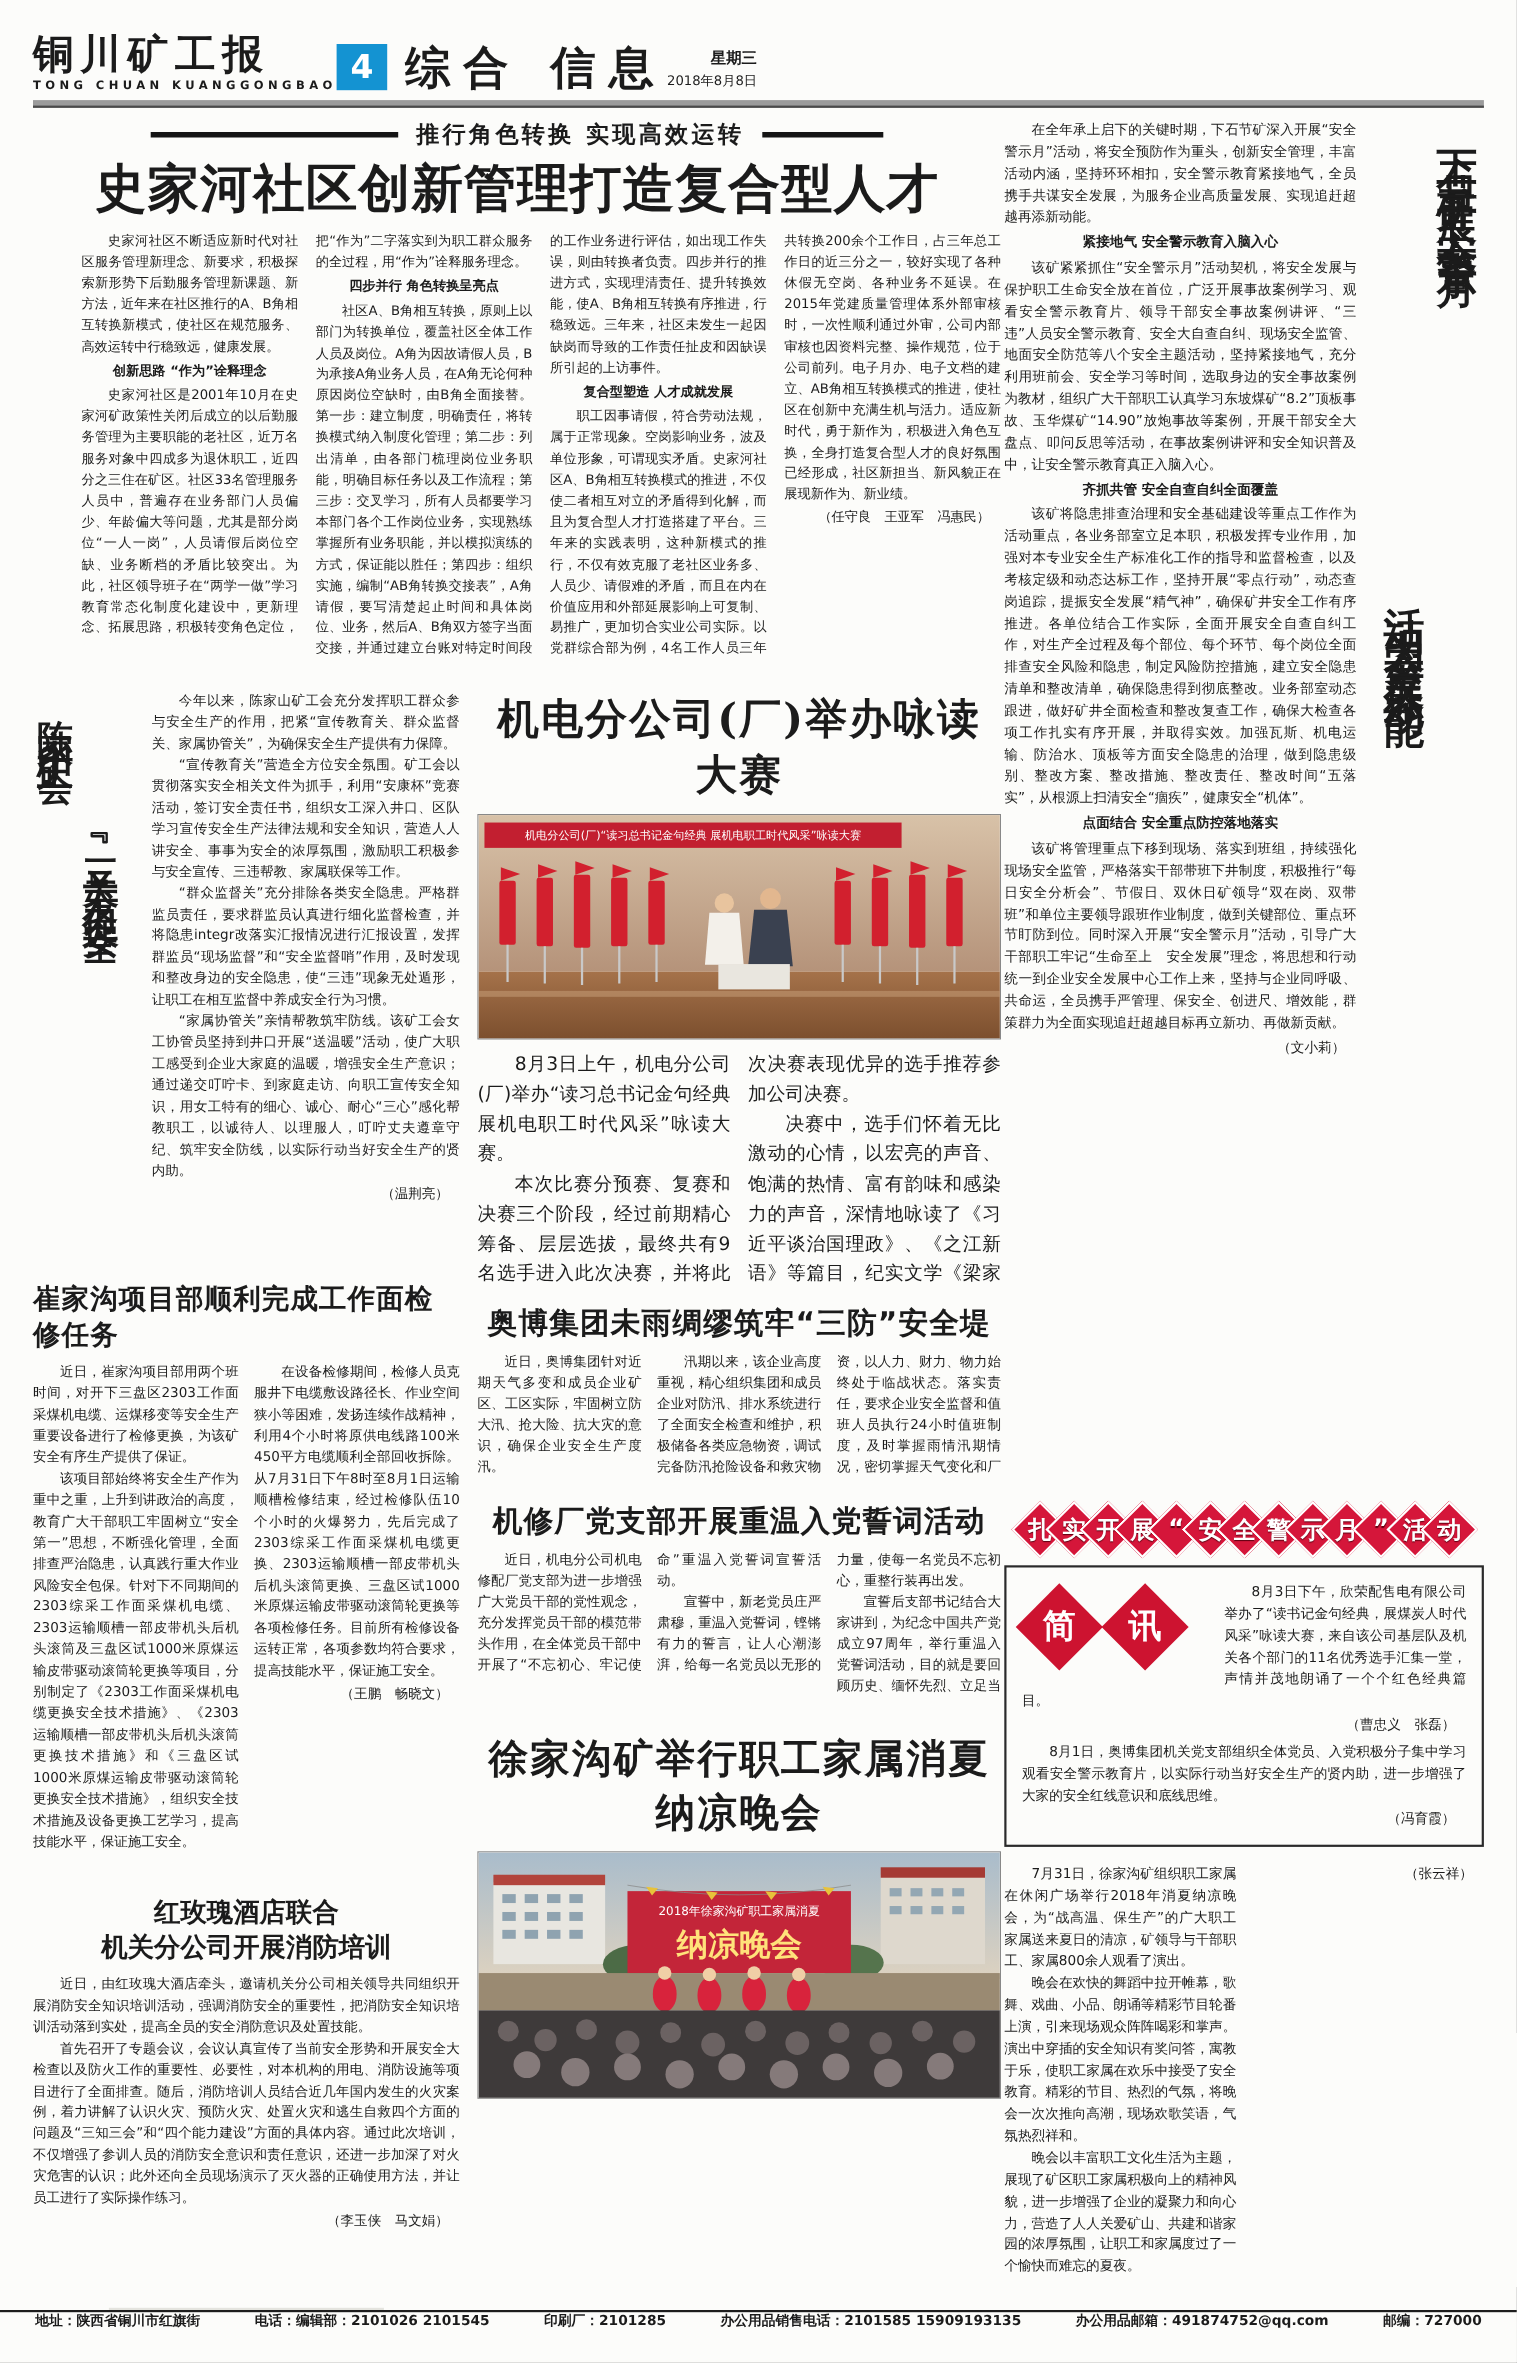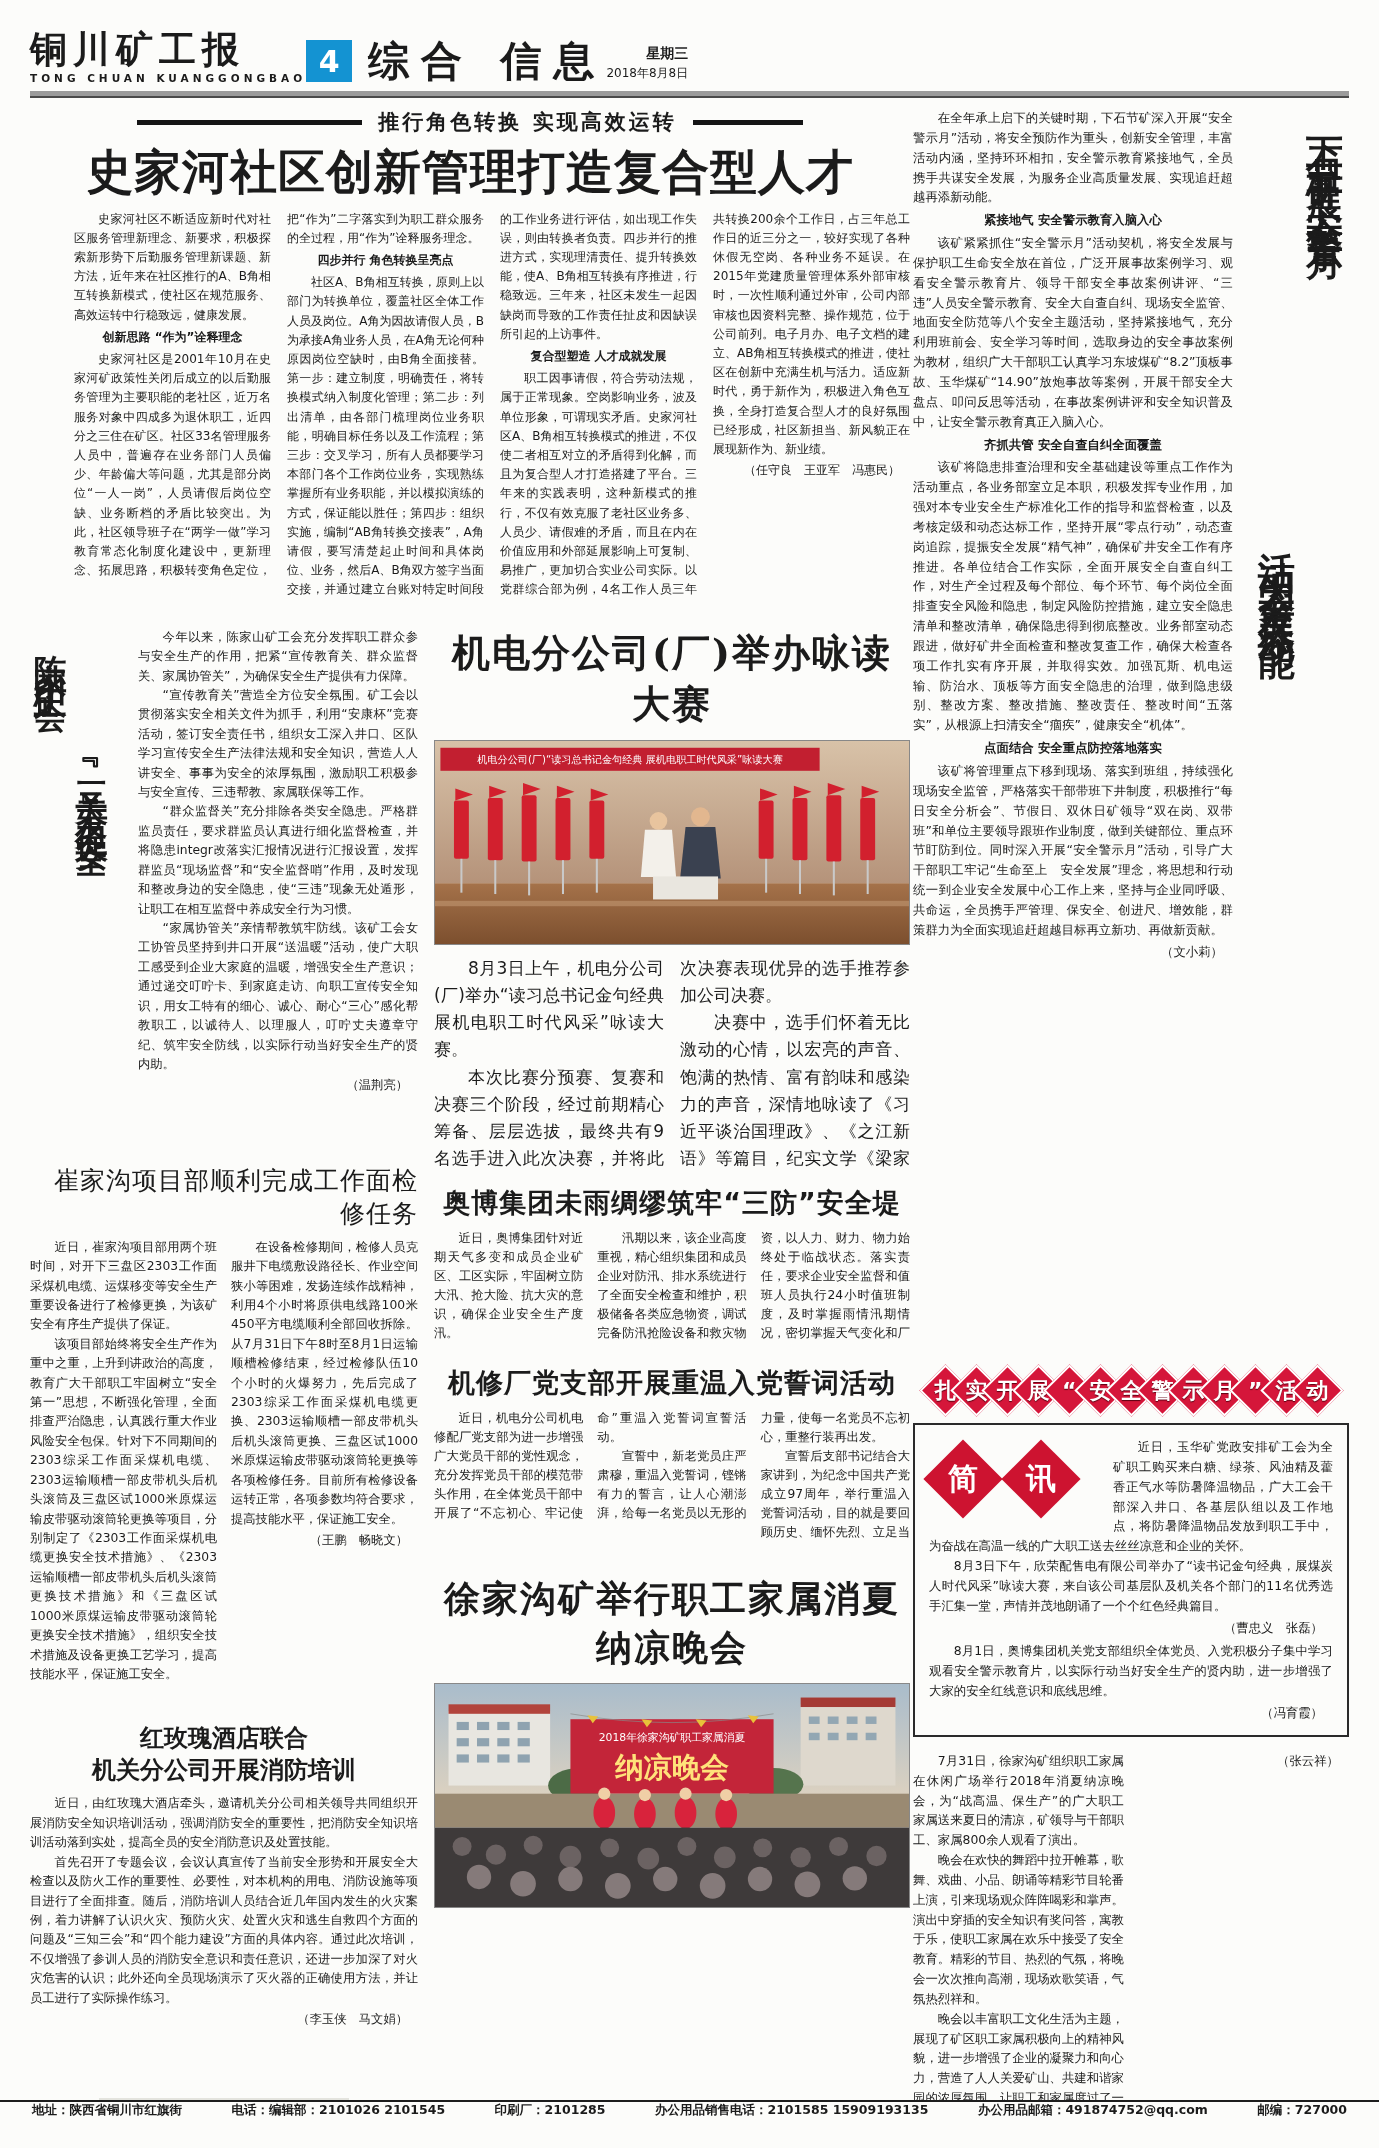--- a/index.html
+++ b/index.html
@@ -42,21 +42,21 @@
   .center-strip{flex:1;min-width:0;}
 
   
   .cj-block{display:flex;gap:12px;height:522px;overflow:hidden;}
   .vert-head{writing-mode:vertical-lr;text-orientation:upright;font-family:"DejaVu Serif","Liberation Serif",serif;
              font-weight:900;font-size:33px;line-height:1.25;letter-spacing:9px;flex:0 0 96px;}
   .vert-head .l2{margin-top:118px;}
   .cj-text{flex:1;font-size:12.3px;line-height:1.58;overflow:hidden;}
 
   .cjg-block{margin-top:14px;}
-  .cjg-head{font-size:25px;font-weight:400;text-align:right;margin:4px 0 8px;letter-spacing:1px;}
+  .cjg-head{font-size:25px;font-weight:700;text-align:left;margin:4px 0 8px;letter-spacing:1px;}
   .cjg-body{column-count:2;column-gap:14px;column-fill:auto;height:468px;font-size:12.3px;line-height:1.58;overflow:hidden;}
 
   .hmg-block{margin-top:16px;}
   .hmg-head{font-size:24px;font-weight:900;text-align:center;line-height:1.35;margin:0 0 8px;}
   .hmg-body{height:292px;font-size:12.3px;line-height:1.58;overflow:hidden;}
   .editor-box{margin:12px auto 0;width:250px;background:#e4e4de;color:#666;text-align:center;
               font-size:13px;padding:7px 0;letter-spacing:8px;}
 
   
   .calligraphy{font-family:"DejaVu Serif","Liberation Serif",serif;font-weight:900;text-align:center;}
@@ -434,21 +434,20 @@
         <div class="jianxun-box">
           <div class="jianxun-title">
             <div class="jx-diamond">
                 <i>简</i>
               </div>
             <div class="jx-diamond">
                 <i>讯</i>
               </div>
           </div>
           <div class="jianxun-items">
-              <p class="para">近日，玉华矿党政安排矿工会为全矿职工购买来白糖、绿茶、风油精及藿香正气水等防暑降温物品，广大工会干部深入井口、各基层队组以及工作地点，将防暑降温物品发放到职工手中，为奋战在高温一线的广大职工送去丝丝凉意和企业的关怀。</p>
               <p class="para">8月3日下午，欣荣配售电有限公司举办了“读书记金句经典，展煤炭人时代风采”咏读大赛，来自该公司基层队及机关各个部门的11名优秀选手汇集一堂，声情并茂地朗诵了一个个红色经典篇目。</p>
               <p class="byline">（曹忠义　张磊）</p>
               <p class="para">8月1日，奥博集团机关党支部组织全体党员、入党积极分子集中学习观看安全警示教育片，以实际行动当好安全生产的贤内助，进一步增强了大家的安全红线意识和底线思维。</p>
               <p class="byline">（冯育霞）</p>
             </div>
         </div>
 
         <div class="xjg-rail">
             <p class="para">7月31日，徐家沟矿组织职工家属在休闲广场举行2018年消夏纳凉晚会，为“战高温、保生产”的广大职工家属送来夏日的清凉，矿领导与干部职工、家属800余人观看了演出。</p>
             <p class="para">晚会在欢快的舞蹈中拉开帷幕，歌舞、戏曲、小品、朗诵等精彩节目轮番上演，引来现场观众阵阵喝彩和掌声。演出中穿插的安全知识有奖问答，寓教于乐，使职工家属在欢乐中接受了安全教育。精彩的节目、热烈的气氛，将晚会一次次推向高潮，现场欢歌笑语，气氛热烈祥和。</p>

